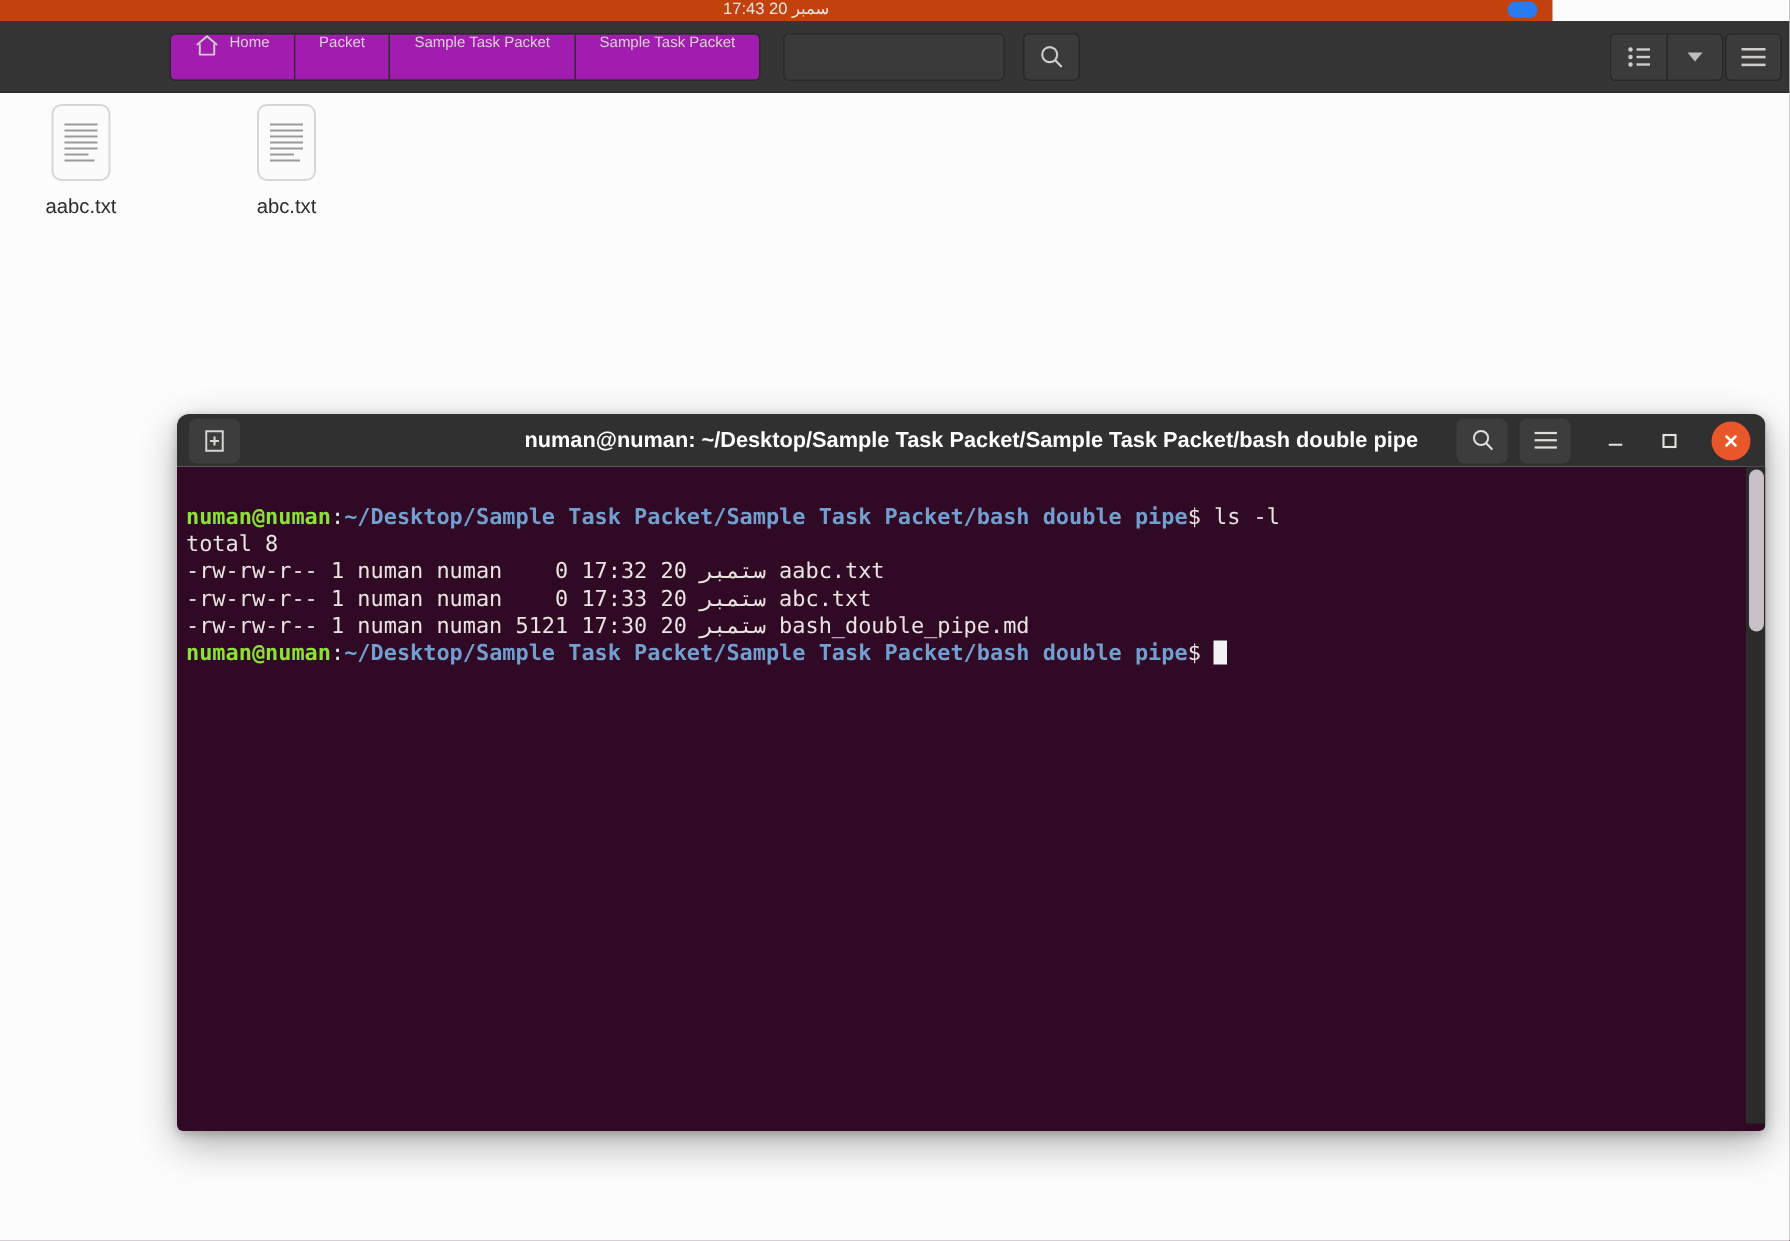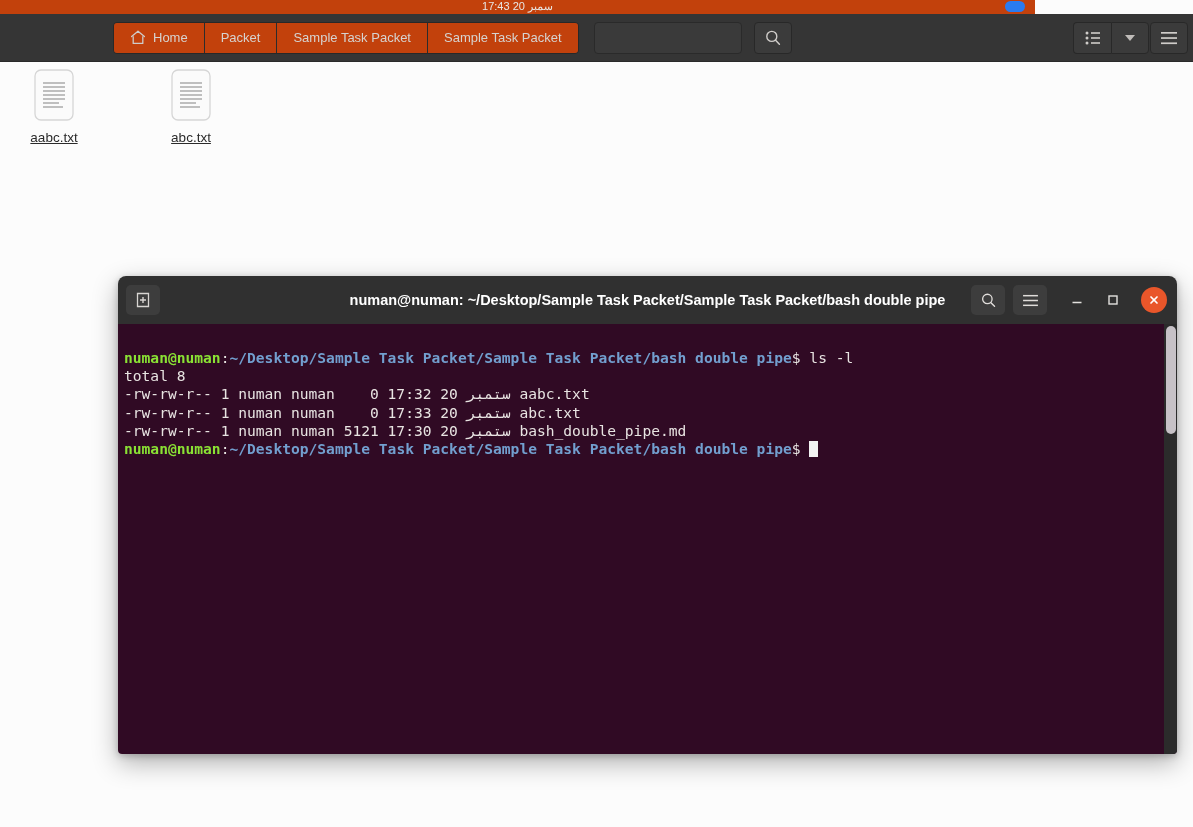--- a/index.html
+++ b/index.html
@@ -32,24 +32,24 @@
     position: absolute; left: 0; top: 14px; width: 1193px; height: 48px;
     background: #353535; border-bottom: 1px solid #2a2a2a;
     display: flex; align-items: center;
   }
   .pathbar {
     display: flex; align-items: stretch; height: 32px; margin-left: 113px;
     border: 1px solid #282828; border-radius: 4px; overflow: hidden;
     background: #3b3b3b;
   }
   .crumb {
-    display: flex; align-items: center; gap: 7px;
-    padding: 0 16px; color: #d6d3d0; font-size: 13px;
+    display: flex; gap: 7px;
+    padding: 0 16px; color: #d6d3d0; font-size: 10px;
     border-right: 1px solid #2c2c2c; white-space: nowrap;
-    background: #c2410c;
+    background: #a21caf;
   }
   .crumb:last-child { border-right: none; }
   .crumb.dim { color: #cfccc9; }
   .home-ico { width: 16px; height: 15px; display: block; }
   .chev {
     width: 0; height: 0; margin-left: 12px;
     border-left: 5px solid transparent; border-right: 5px solid transparent;
     border-top: 6px solid #bfbcb9;
   }
   .search-entry {
@@ -69,32 +69,31 @@
 
   
   #fm-body { position: absolute; left: 0; top: 62px; width: 1193px; height: 765px; background: #fcfcfc; }
   .file-item {
     position: absolute; width: 106px; text-align: center;
     display: flex; flex-direction: column; align-items: center;
   }
   .file-label {
     margin-top: 8px; font-size: 13.5px; color: #2b2b2b; line-height: 17px;
     word-break: break-word;
-    text-decoration: underline;
   }
   .doc-ico { width: 42px; height: 52px; }
 
   
   #terminal {
     position: absolute; left: 118px; top: 276px; width: 1059px; height: 478px;
     border-radius: 8px 8px 4px 4px; overflow: hidden;
     box-shadow: 0 9px 26px rgba(0,0,0,.30), 0 2px 7px rgba(0,0,0,.22);
   }
   #term-titlebar {
-    height: 48px; background: #303030;
+    height: 35px; background: #303030;
     display: flex; align-items: center; position: relative;
   }
   #term-title {
     position: absolute; left: 0; right: 0; text-align: center;
     color: #ffffff; font-size: 14.5px; font-weight: bold; white-space: nowrap;
   }
   .tb-term {
     width: 34px; height: 30px; border-radius: 5px; background: #3d3d3d;
     display: flex; align-items: center; justify-content: center; z-index: 2;
   }

